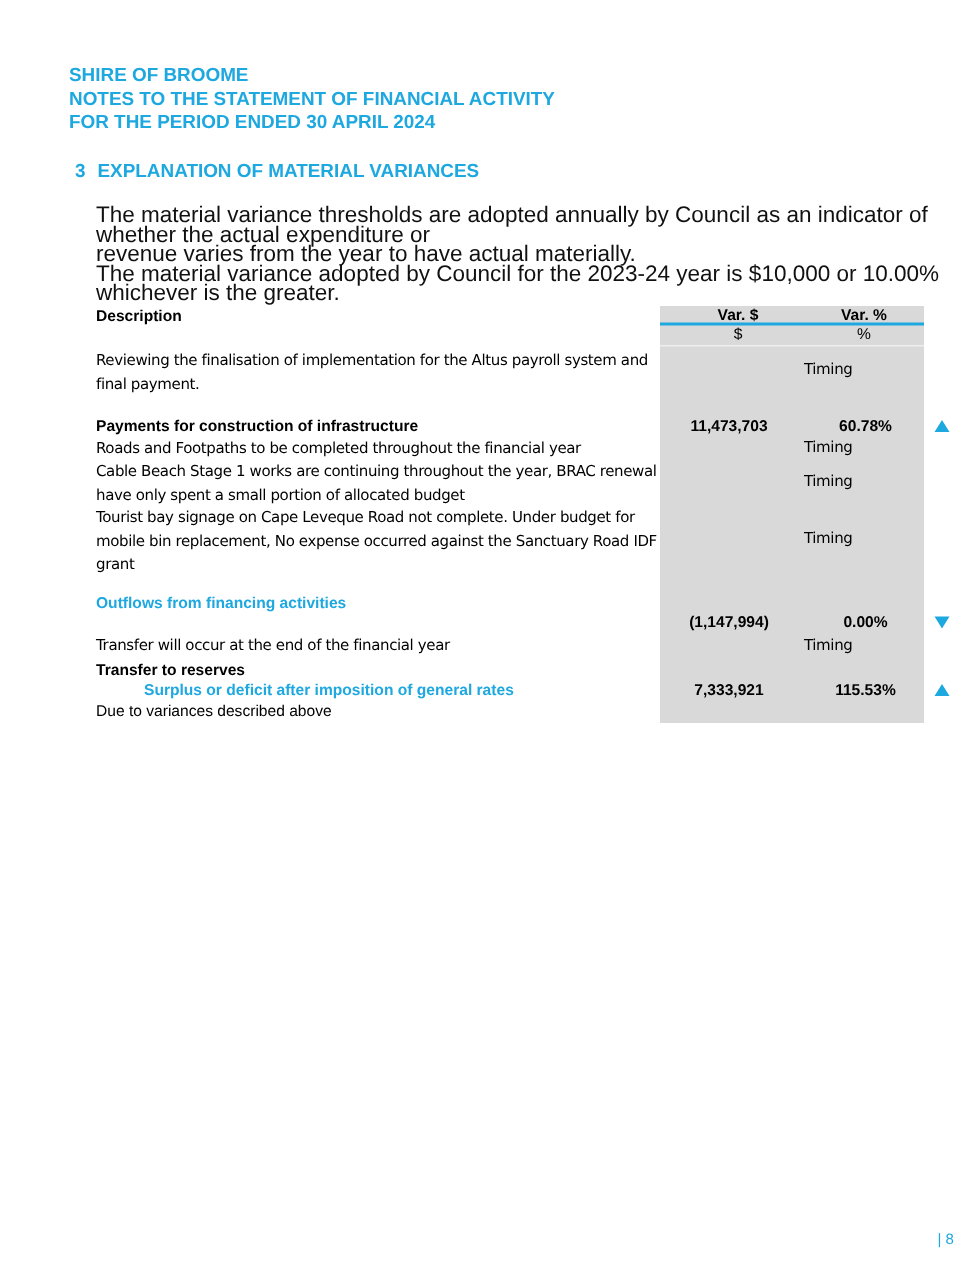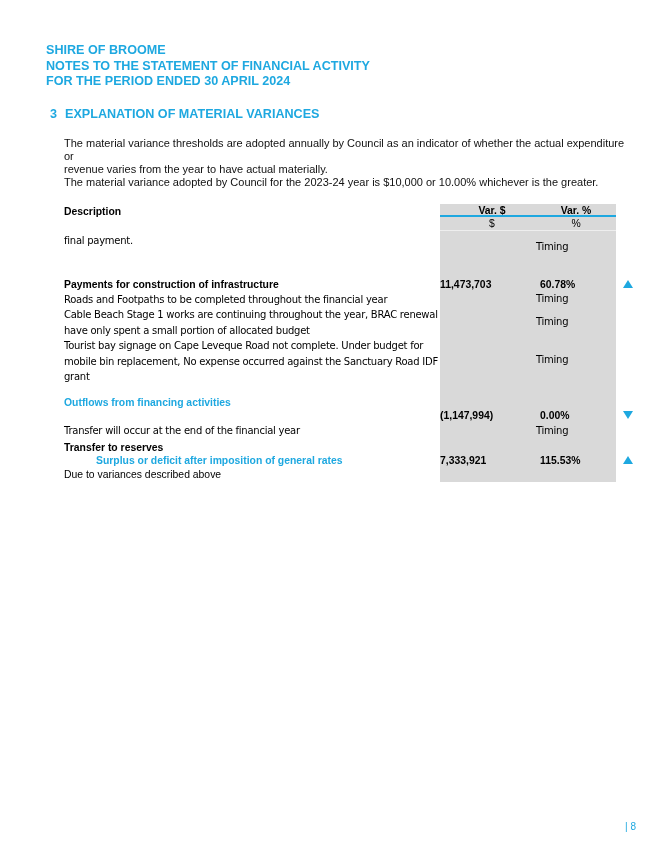--- a/index.html
+++ b/index.html
@@ -34,21 +34,21 @@
       color: #1ea8e0;
       white-space: nowrap;
     }
     .section-title .num { margin-right: 8px; }
     .intro {
       position: absolute;
       left: 64px;
       top: 137px;
       width: 565px;
       font-family: "Liberation Sans", sans-serif;
-      font-size: 11px;
+      font-size: 15px;
       line-height: 13px;
       color: #111;
     }
     .grey-col {
       position: absolute;
       left: 440px;
       top: 204px;
       width: 176px;
       height: 278px;
       background: #d9d9d9;
@@ -72,21 +72,21 @@
     .txt {
       position: absolute;
       white-space: nowrap;
       font-size: 10.4px;
       line-height: 13px;
     }
     .arial { font-family: "Liberation Sans", sans-serif; }
     .calibri { font-family: "DejaVu Sans", sans-serif; font-size: 10px; letter-spacing: -0.25px; }
     .bold { font-weight: bold; }
     .blue { color: #1ea8e0; }
-    .right { text-align: left; }
+    .right { text-align: center; }
     .center { text-align: center; }
     .arrow {
       position: absolute;
       width: 0; height: 0;
       border-left: 5px solid transparent;
       border-right: 5px solid transparent;
     }
     .arrow.up { border-bottom: 8px solid #1ea8e0; }
     .arrow.down { border-top: 8px solid #1ea8e0; }
     .page-num {
@@ -123,20 +123,21 @@
   <div class="sub-line"></div>
 
   <div class="txt arial bold" style="left:64px; top:205px;">Description</div>
   <div class="txt arial bold center" style="left:462px; top:204px; width:60px;">Var. $</div>
   <div class="txt arial bold center" style="left:546px; top:204px; width:60px;">Var. %</div>
   <div class="txt arial center" style="left:462px; top:217px; width:60px;">$</div>
   <div class="txt arial center" style="left:546px; top:217px; width:60px;">%</div>
 
   <div>
     <div class="txt calibri" style="left:64px; top:233px; line-height:16px;">
+      <div>Reviewing the finalisation of implementation for the Altus payroll system and</div>
       <div>final payment.</div>
     </div>
     <div class="txt calibri" style="left:536px; top:240px;">Timing</div>
   </div>
 
   <div>
     <div class="txt arial bold" style="left:64px; top:278px;">Payments for construction of infrastructure</div>
     <div class="txt arial bold right" style="left:440px; top:278px; width:92px;">11,473,703</div>
     <div class="txt arial bold right" style="left:540px; top:278px; width:74px;">60.78%</div>
     <div class="arrow up" style="left:623px; top:280px;"></div>

